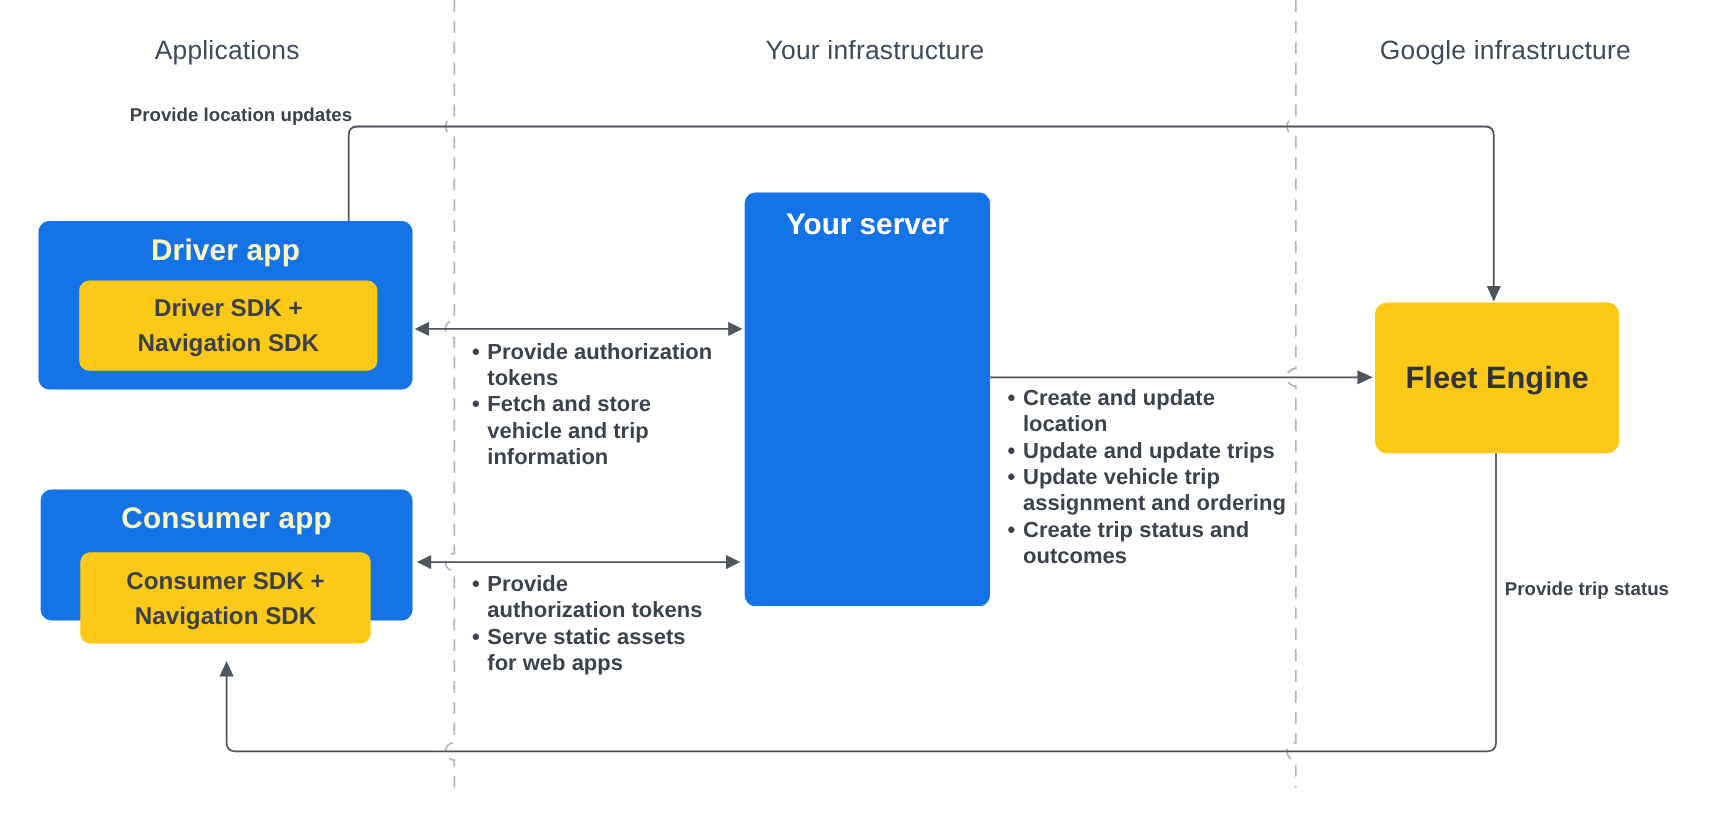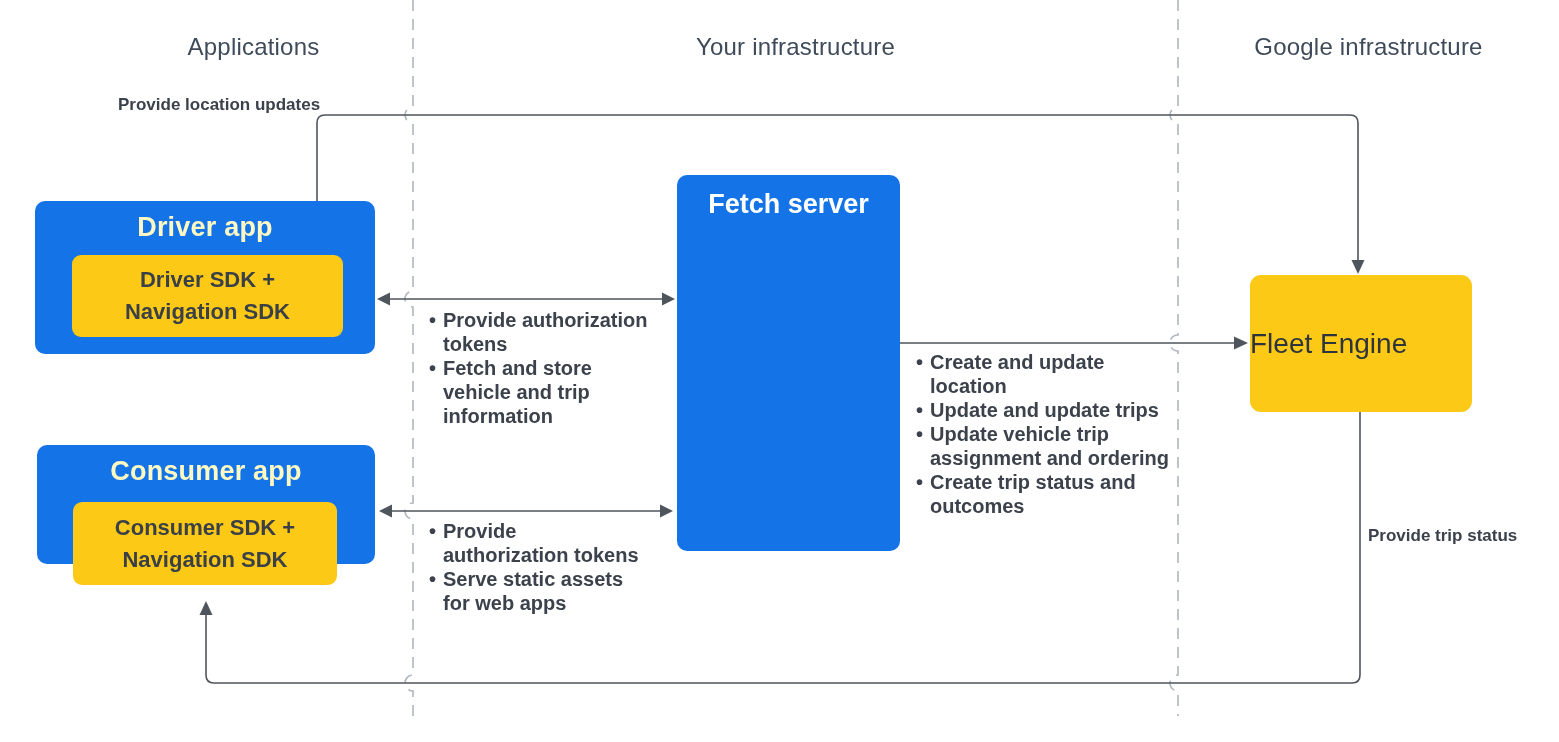--- a/index.html
+++ b/index.html
@@ -24,22 +24,22 @@
   .sdk-box{
     position:absolute;background:#FCC917;border-radius:9px;
     color:#3A4046;font-weight:bold;font-size:22px;line-height:32px;
     text-align:center;display:flex;align-items:center;justify-content:center;
     padding:0 24px;box-sizing:border-box;
   }
   .server-title{
     color:#ffffff;font-weight:bold;font-size:27px;text-align:center;margin:14px 0 0 0;
   }
   .fleet-box{
-    background:#FCC917;display:flex;align-items:center;
-    color:#2F343B;font-weight:normal;font-size:28px;border-radius:11px;
+    background:#FCC917;display:flex;align-items:center;justify-content:center;
+    color:#2F343B;font-weight:bold;font-size:28px;border-radius:11px;
   }
   ul.bullets{
     position:absolute;margin:0;padding:0;list-style:none;z-index:3;
     font-weight:bold;font-size:20px;line-height:24px;color:#3B424B;
   }
   ul.bullets li{padding-left:15px;position:relative;}
   ul.bullets li::before{content:"\2022";position:absolute;left:1px;}
 </style>
 </head>
 <body>
@@ -72,39 +72,39 @@
       <path d="M900,343 H1236" fill="none" stroke="#4E555C" stroke-width="1.6"></path>
       <polygon points="1234,336.5 1234,349.5 1248,343" fill="#4E555C"></polygon>
     </g>
 
     <g>
       <path d="M1360,412 V675 Q1360,683 1352,683 H214 Q206,683 206,675 V614" fill="none" stroke="#4E555C" stroke-width="1.6"></path>
       <polygon points="199.5,615 212.5,615 206,601" fill="#4E555C"></polygon>
     </g>
   </svg>
 
-  <div class="col-heading" style="left:0;width:413px;padding-left:47px;">Applications</div>
+  <div class="col-heading" style="left:0;width:413px;">Applications</div>
   <div class="col-heading" style="left:413px;width:765px;">Your infrastructure</div>
   <div class="col-heading" style="left:1178px;width:381px;">Google infrastructure</div>
 
   <div class="edge-label" style="left:118px;top:95px;">Provide location updates</div>
   <div class="edge-label" style="left:1368px;top:526px;">Provide trip status</div>
 
   <div class="box blue-box" style="left:35px;top:201px;width:340px;height:153px;">
     <div class="app-title">Driver app</div>
     <div class="sdk-box" style="left:37px;top:54px;width:271px;height:82px;">Driver SDK + Navigation SDK</div>
   </div>
 
   <div class="box blue-box" style="left:37px;top:445px;width:338px;height:119px;">
     <div class="app-title">Consumer app</div>
     <div class="sdk-box" style="left:36px;top:57px;width:264px;height:83px;">Consumer SDK + Navigation SDK</div>
   </div>
 
   <div class="box blue-box" style="left:677px;top:175px;width:223px;height:376px;">
-    <div class="server-title">Fetch server</div>
+    <div class="server-title">Your server</div>
   </div>
 
   <div class="box fleet-box" style="left:1250px;top:275px;width:222px;height:137px;">
     <span>Fleet Engine</span>
   </div>
 
   <ul class="bullets" style="left:428px;top:308px;width:235px;">
     <li>Provide authorization tokens</li>
     <li>Fetch and store vehicle and trip information</li>
   </ul>

